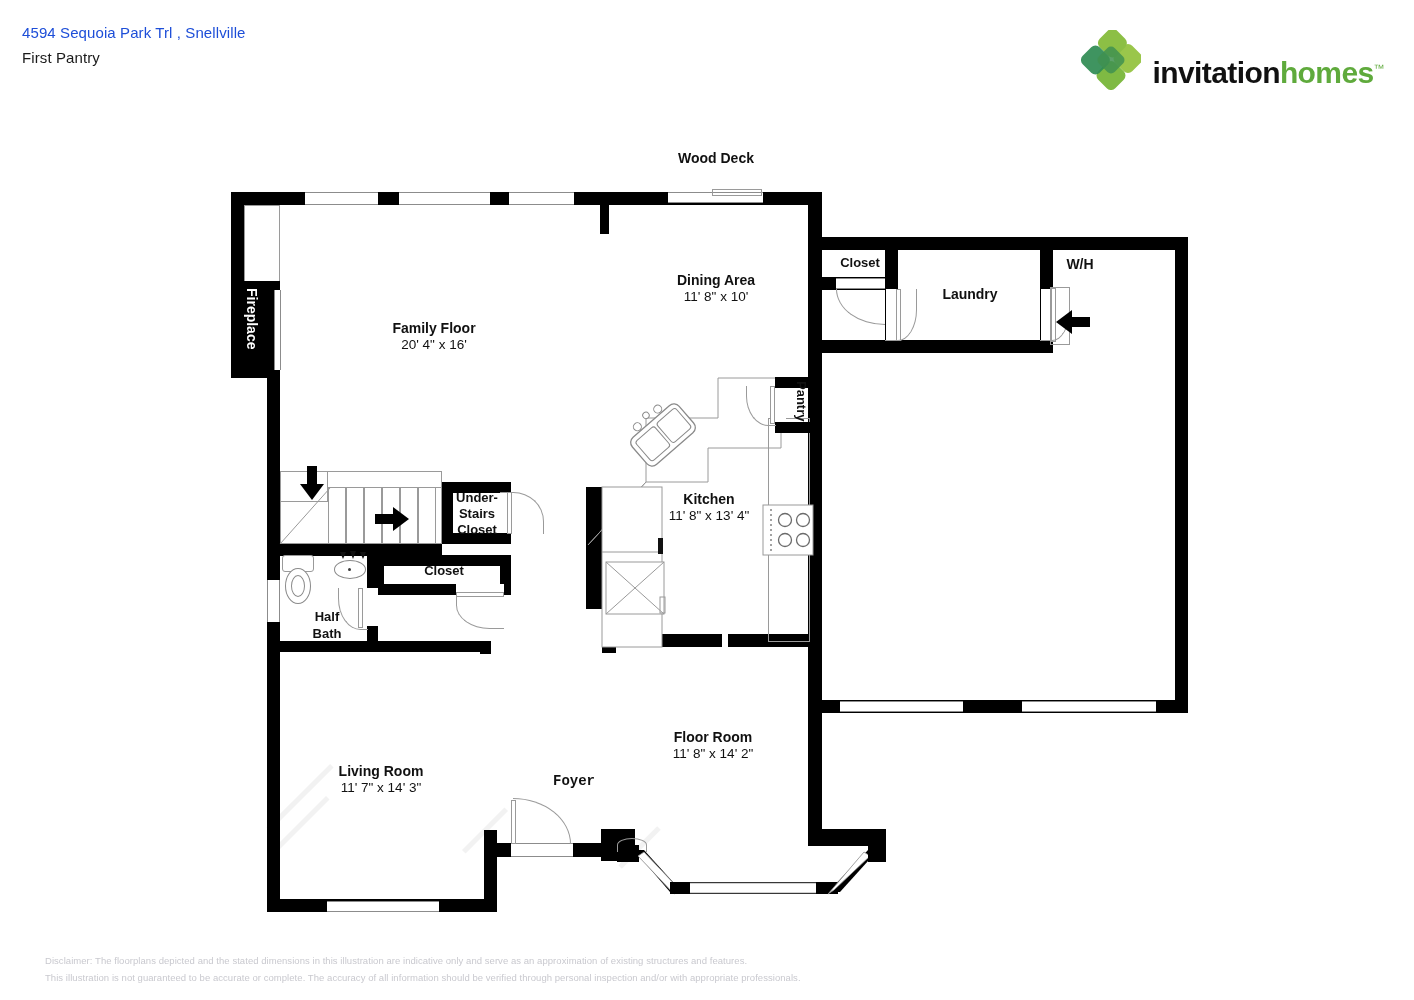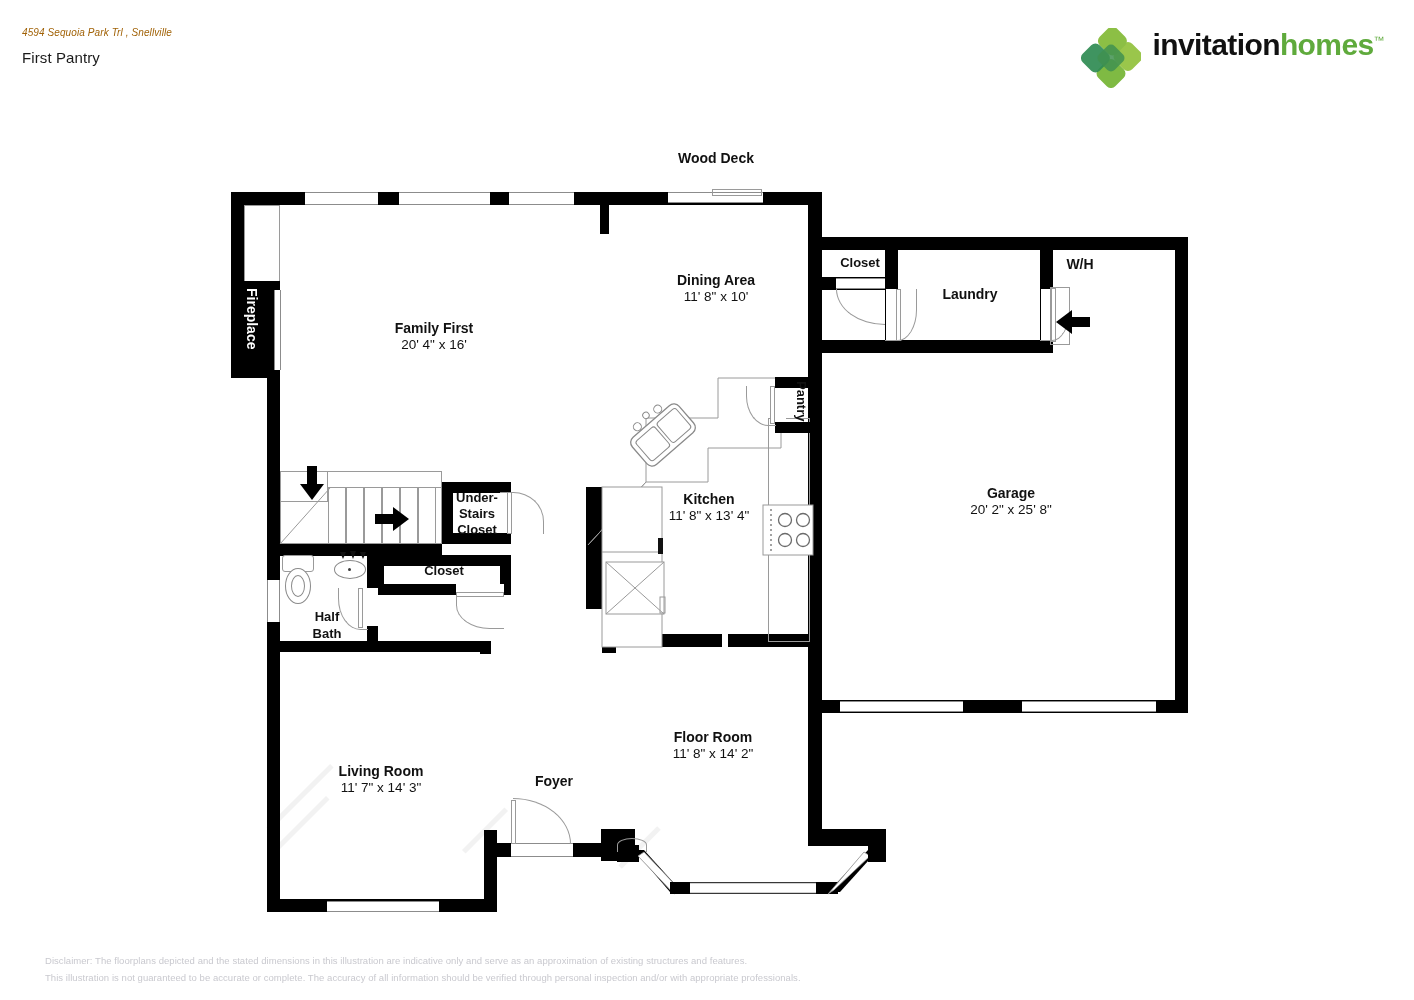--- a/index.html
+++ b/index.html
@@ -20,38 +20,37 @@
     position: absolute;
     left: 0; top: 0;
     width: 1414px; height: 110px;
   }
   #title-block {
     position: absolute;
     left: 22px; top: 20px;
     line-height: 25px;
   }
   #title-block .addr {
-    font-size: 10px;
-    color: #a16207;
+    font-size: 15px;
+    color: #1d4ed8;
     letter-spacing: 0.1px;
-    font-style: italic;
   }
   #title-block .floor {
     font-size: 15px;
     color: #1a1a1a;
     letter-spacing: 0.1px;
   }
 
   
   #logo {
     position: absolute;
     right: 30px; top: 28px;
     height: 62px;
     display: flex;
-    align-items: flex-start;
+    align-items: flex-end;
   }
   #logo-mark {
     width: 60px; height: 60px;
     position: relative;
     margin-right: 12px;
   }
   #logo-text {
     font-size: 30px;
     font-weight: 700;
     letter-spacing: -0.6px;
@@ -326,34 +325,30 @@
     <span class="name">Laundry</span>
   </div>
 
   <div class="lbl" style="left:1030px; top:256px; width:100px;">
     <span class="name">W/H</span>
   </div>
   <svg class="arrow" style="left:1056px; top:306px;" width="36" height="32">
     <polygon points="0,16 16,4 16,11 34,11 34,21 16,21 16,28" fill="#000"></polygon>
   </svg>
 
-  <div class="lbl" style="left:915px; top:485px; width:192px;">
-    <span class="name">Garage</span>
-    <span class="dim">20' 2" x 25' 8"</span>
-  </div>
 
   <div class="lbl" style="left:618px; top:272px; width:196px;">
     <span class="name">Dining Area</span>
     <span class="dim">11' 8" x 10'</span>
   </div>
 
   <div class="w" style="left:600px; top:205px; width:9px; height:29px;"></div>
 
   <div class="lbl" style="left:345px; top:320px; width:178px;">
-    <span class="name">Family First</span>
+    <span class="name">Family Floor</span>
     <span class="dim">20' 4" x 16'</span>
   </div>
 
   <div class="thin" style="left:280px; top:471px; width:48px; height:31px;"></div>
 
   <div class="thin" style="left:280px; top:471px; width:162px; height:73px;"></div>
 
   <div class="thin" style="left:328px; top:487px; width:18px; height:57px; border-top:none; border-bottom:none;"></div>
   <div class="thin" style="left:346px; top:487px; width:18px; height:57px; border-top:none; border-bottom:none;"></div>
   <div class="thin" style="left:364px; top:487px; width:18px; height:57px; border-top:none; border-bottom:none;"></div>
@@ -486,21 +481,21 @@
   <div class="swing bl" style="left:746px; top:386px; width:30px; height:40px; border-radius:0 0 0 75%;"></div>
   <div class="lbl vert small" style="left:791px; top:381px; width:18px;">
     <span class="name">Pantry</span>
   </div>
 
   <div class="lbl" style="left:628px; top:729px; width:170px;">
     <span class="name">Floor Room</span>
     <span class="dim">11' 8" x 14' 2"</span>
   </div>
 
-  <div class="lbl" style="left:498px; top:773px; width:112px;">
+  <div class="lbl" style="left:518px; top:773px; width:112px;font-family:Liberation Mono, monospace;">
     <span class="name">Foyer</span>
   </div>
 
   <div class="lbl" style="left:300px; top:763px; width:162px;">
     <span class="name">Living Room</span>
     <span class="dim">11' 7" x 14' 3"</span>
   </div>
 
 </div>
 

